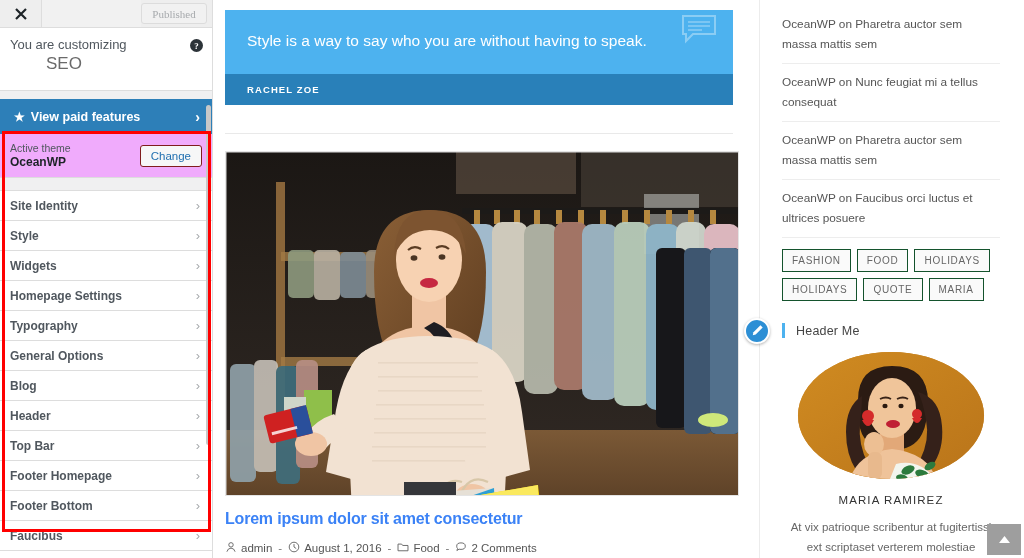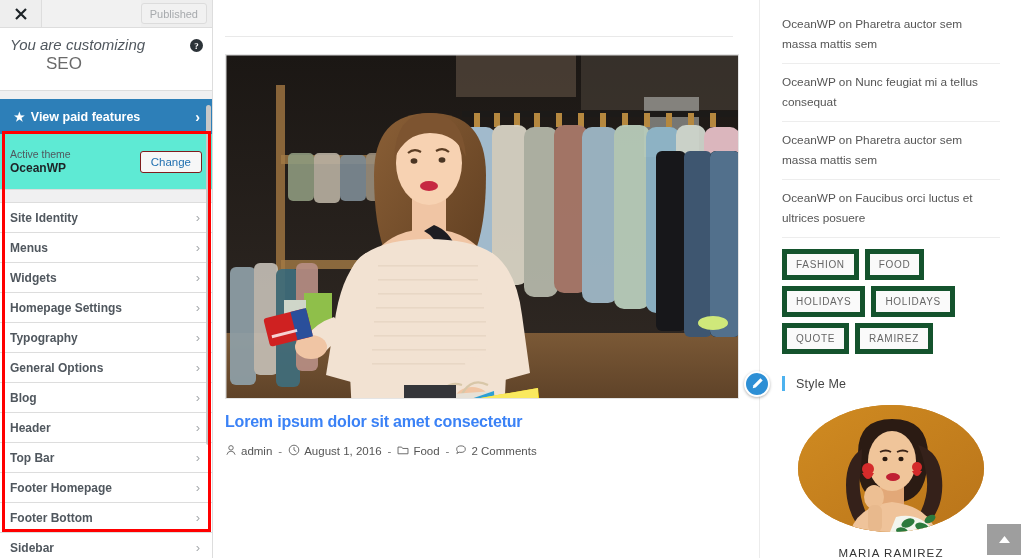--- a/index.html
+++ b/index.html
@@ -18,20 +18,21 @@
     position: relative;
     flex: 0 0 213px;
     border-right: 1px solid #ddd;
     overflow: hidden;
   }
   .cz-topbar {
     height: 28px; background: #eee;
     border-bottom: 1px solid #ddd;
     display: flex; align-items: stretch;
     position: relative;
+    font-family: Liberation Serif, serif;
   }
   .cz-close {
     width: 42px; background: #eee;
     display: flex; align-items: center; justify-content: center;
     border-right: 1px solid #ddd;
     cursor: pointer;
   }
   .cz-close svg { width: 12px; height: 12px; }
   .cz-spacer { flex: 1; background: #f1f1f1; }
   .cz-published {
@@ -40,21 +41,21 @@
     color: #a7aaad; font-size: 11px;
     display: flex; align-items: center; justify-content: center;
     padding: 0 8px;
   }
 
   .cz-header {
     background: #fff; padding: 10px 14px 12px 10px;
     border-bottom: 1px solid #ddd;
     position: relative; height: 63px;
   }
-  .cz-header .lbl { font-size: 15px; color: #50575e; line-height: 14px; font-style: italic; }
+  .cz-header .lbl { font-size: 13px; color: #50575e; line-height: 14px; }
   .cz-header .title { font-size: 17px; color: #6a6a6a; font-weight: 400; line-height: 22px; margin-top: 1px; margin-left: 36px;}
   .cz-help {
     position: absolute; right: 9px; top: 11px;
     width: 13px; height: 13px; border-radius: 50%;
     background: #2c3338; color: #fff; font-size: 9px; font-weight: bold;
     display: flex; align-items: center; justify-content: center;
     font-family: "Liberation Serif", serif; cursor: pointer;
   }
 
   .cz-gap { height: 8px; background: #f0f0f1; }
@@ -62,23 +63,23 @@
   .cz-paid {
     background: #2d7fb8; color: #fff;
     height: 35px; display: flex; align-items: center;
     padding: 0 12px 0 14px; font-size: 12.5px; font-weight: bold;
     cursor: pointer; position: relative;
   }
   .cz-paid .star { margin-right: 6px; font-size: 12px; }
   .cz-paid .arr { margin-left: auto; font-size: 14px; font-weight: bold; }
 
   .cz-theme {
-    background: #5eead4; padding: 9px 10px;
+    background: #f0abfc; padding: 9px 10px;
     display: flex; align-items: center;
-    border-bottom: 1px solid #ddd; height: 56px;
+    border-bottom: 1px solid #ddd; height: 44px;
   }
   .cz-theme .info { flex: 1; }
   .cz-theme .t1 { font-size: 10.5px; color: #50575e; line-height: 13px; }
   .cz-theme .t2 { font-size: 12px; color: #1d2327; font-weight: bold; line-height: 15px; }
   .cz-change {
     font-size: 11.5px; color: #2271b1; background: #f6f7f7;
     border: 1px solid #7f1d1d; border-radius: 3px;
     padding: 4px 10px; cursor: pointer;
   }
 
@@ -180,21 +181,21 @@
     box-shadow: 0 1px 3px rgba(0,0,0,.3);
     display: flex; align-items: center; justify-content: center;
     cursor: pointer;
   }
   .widget-pencil svg { width: 13px; height: 13px; fill: #fff; }
   .widget-bar { width: 3px; height: 15px; background: #4db2ef; margin-right: 11px; }
   .widget-title { font-size: 12.5px; color: #444; font-weight: normal; letter-spacing: .2px;}
 
   .tags-wrap { display: flex; flex-wrap: wrap; gap: 6px; margin-top: 11px; }
   .tag {
-    border: 5px solid #14532d; background: #fafafa;
+    border: 1px solid #14532d; background: #fafafa;
     font-size: 10px; color: #666; letter-spacing: .7px;
     padding: 5px 9px; cursor: pointer; line-height: 11px;
   }
 
   .about-wrap { margin-top: 14px; text-align: center; }
   .about-photo {
     width: 186px; height: 127px; margin: 0 auto;
     border-radius: 50%; overflow: hidden; position: relative;
     background: #c8821f;
   }
@@ -253,21 +254,21 @@
       <div class="cz-change">Change</div>
     </div>
 
     <div class="cz-gap2"></div>
 
     <div class="cz-section">
       <span>Site Identity</span>
       <span class="chev">›</span>
     </div>
     <div class="cz-section">
-      <span>Menus</span>
+      <span>Style</span>
       <span class="chev">›</span>
     </div>
     <div class="cz-section">
       <span>Widgets</span>
       <span class="chev">›</span>
     </div>
     <div class="cz-section">
       <span>Homepage Settings</span>
       <span class="chev">›</span>
     </div>
@@ -293,32 +294,44 @@
     </div>
     <div class="cz-section">
       <span>Footer Homepage</span>
       <span class="chev">›</span>
     </div>
     <div class="cz-section">
       <span>Footer Bottom</span>
       <span class="chev">›</span>
     </div>
     <div class="cz-section">
-      <span>Sidebar</span>
+      <span>Faucibus</span>
       <span class="chev">›</span>
     </div>
 
     <div class="cz-scrollbar"></div>
     <div class="annot-box"></div>
   </div>
 
   <div id="preview">
 
     <div class="prev-main">
 
+      <div class="quote-wrap">
+        <div class="quote-body">
+          <span>Style is a way to say who you are without having to speak.</span>
+          <span class="quote-icon">
+            <svg viewBox="0 0 36 30" aria-hidden="true">
+              <path d="M2 2 h32 v18 h-22 l-7 7 v-7 h-3 z" fill="none" stroke="#ffffff" stroke-width="2"></path>
+              <path d="M7 8 h22 M7 12 h22 M7 16 h14" stroke="#ffffff" stroke-width="1.6"></path>
+            </svg>
+          </span>
+        </div>
+        <div class="quote-author">RACHEL ZOE</div>
+      </div>
 
       <div class="hr-sep"></div>
 
       <div class="post-img">
         <svg viewBox="0 0 514 345" width="514" height="345" preserveAspectRatio="none" aria-hidden="true">
           <defs>
             <linearGradient id="wallg" x1="0" y1="0" x2="0" y2="1">
               <stop offset="0" stop-color="#1b1714"></stop>
                 <stop offset="1" stop-color="#2e2722"></stop>
             </linearGradient>
@@ -517,31 +530,31 @@
       <div class="cmt-item">OceanWP on Pharetra auctor sem massa mattis sem</div>
       <div class="cmt-item">OceanWP on Faucibus orci luctus et ultrices posuere</div>
 
 
       <div class="tags-wrap">
         <span class="tag">FASHION</span>
         <span class="tag">FOOD</span>
         <span class="tag">HOLIDAYS</span>
         <span class="tag">HOLIDAYS</span>
         <span class="tag">QUOTE</span>
-        <span class="tag">RAMIREZ</span>
+        <span class="tag">MARIA</span>
       </div>
 
       <div class="widget-head">
         <span class="widget-pencil">
           <svg viewBox="0 0 16 16" aria-hidden="true">
             <path d="M11.6 1.6 l2.8 2.8 l-8.6 8.6 l-3.6 .8 l.8-3.6 z"></path>
           </svg>
         </span>
         <span class="widget-bar"></span>
-        <span class="widget-title">Style Me</span>
+        <span class="widget-title">Header Me</span>
       </div>
 
       <div class="about-wrap">
         <div class="about-photo">
           <svg viewBox="0 0 186 127" width="186" height="127" preserveAspectRatio="none" aria-hidden="true">
             <defs>
               <linearGradient id="og" x1="0" y1="0" x2="1" y2="1">
                 <stop offset="0" stop-color="#d08b21"></stop>
                   <stop offset="1" stop-color="#b9741a"></stop>
               </linearGradient>

